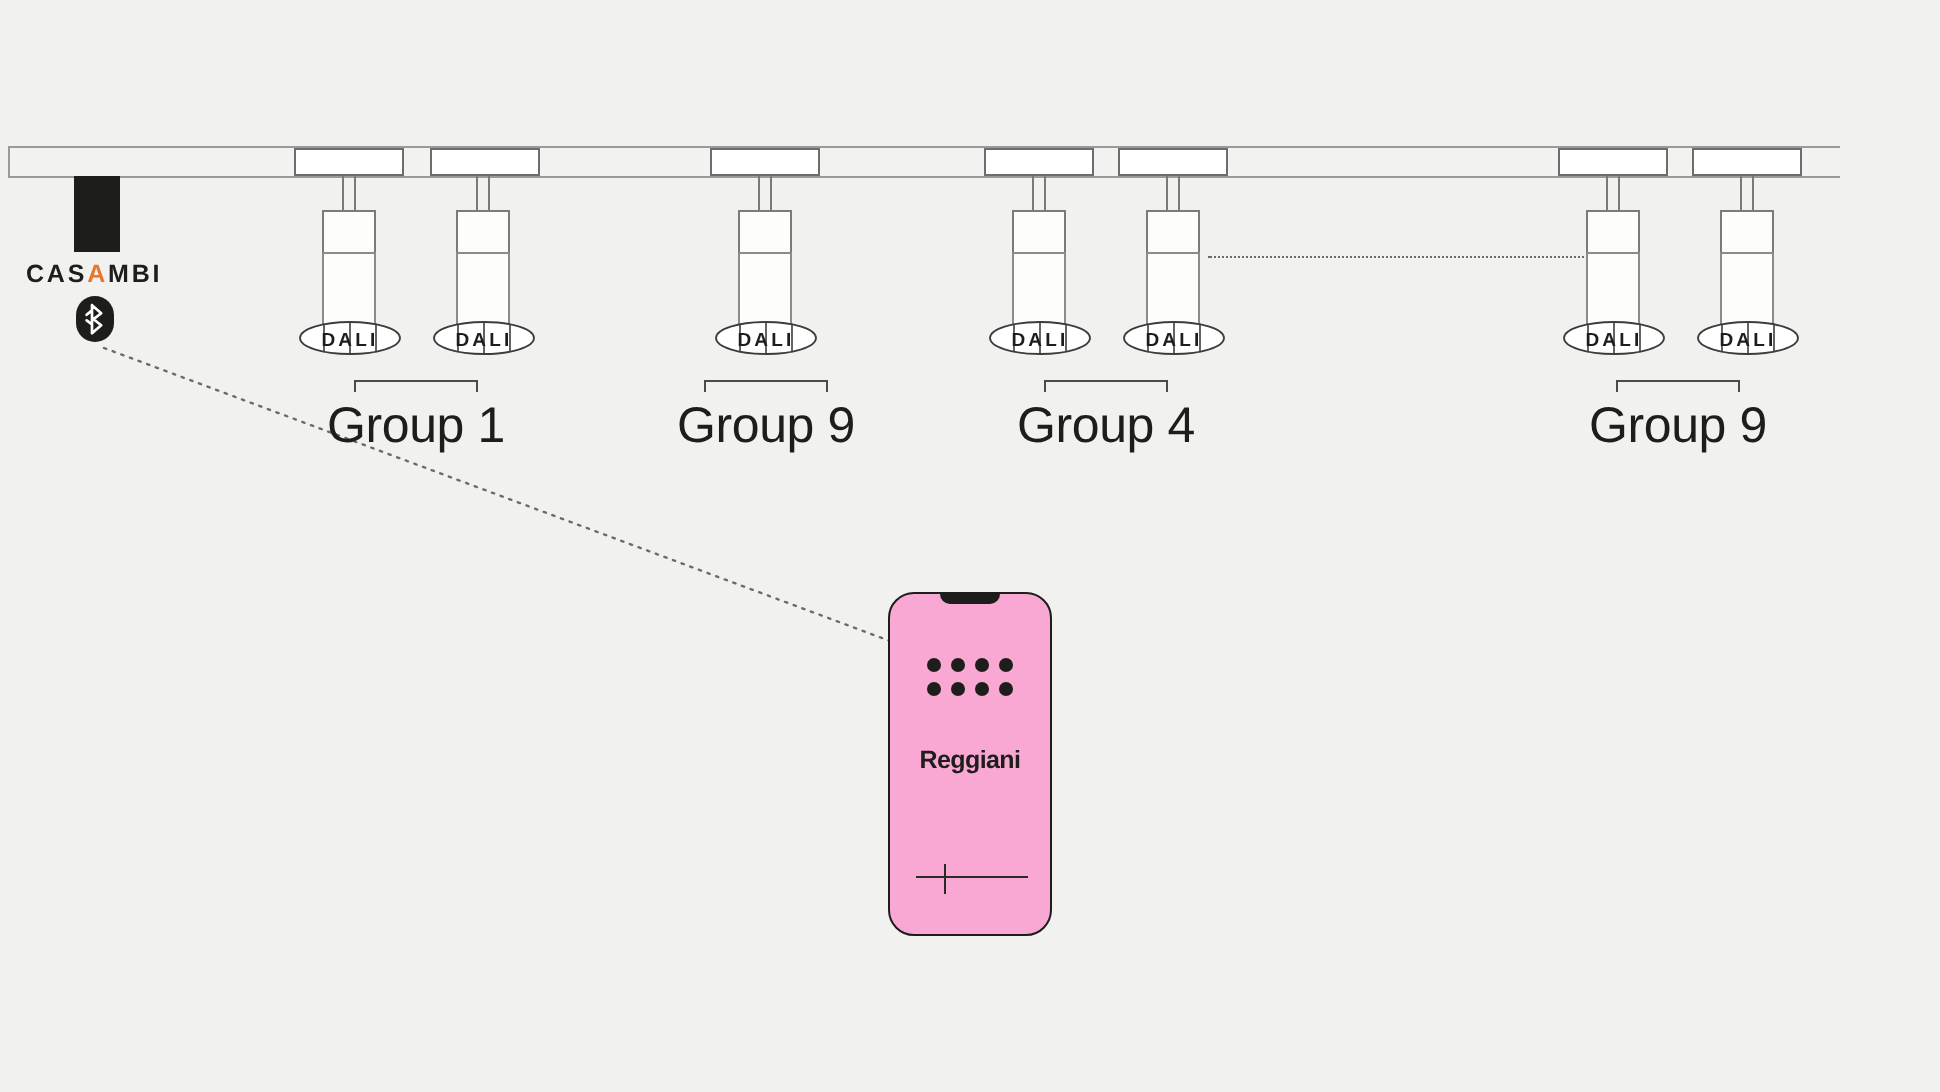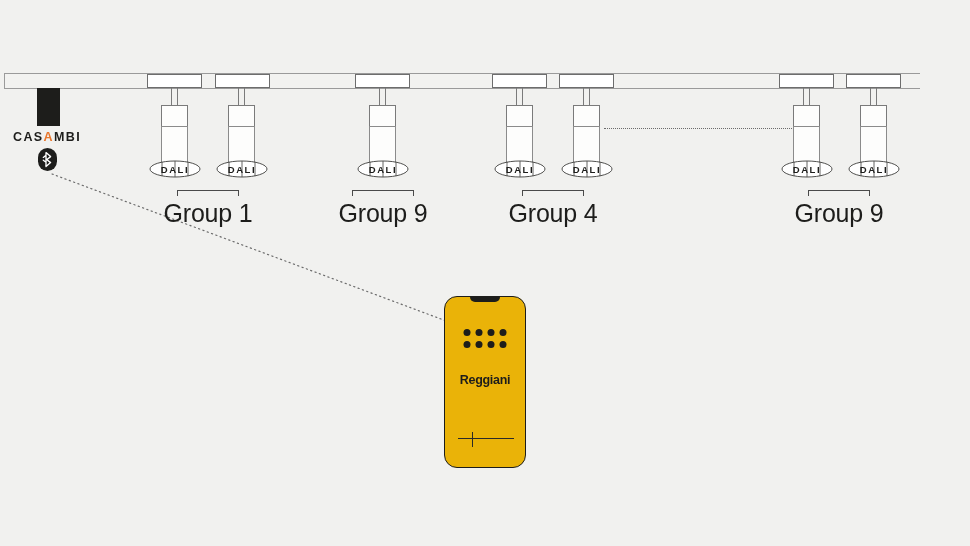--- a/index.html
+++ b/index.html
@@ -146,21 +146,21 @@
     margin-left: 40px;
   }
 
   
   .phone {
     position: absolute;
     left: 444px;
     top: 296px;
     width: 82px;
     height: 172px;
-    background: #eab308;
+    background: #f9a8d4;
     border: 1.6px solid #1d1d1b;
     border-radius: 13px;
     box-sizing: border-box;
   }
   .phone-notch {
     position: absolute;
     left: 50%;
     top: -1px;
     transform: translateX(-50%);
     width: 30px;

